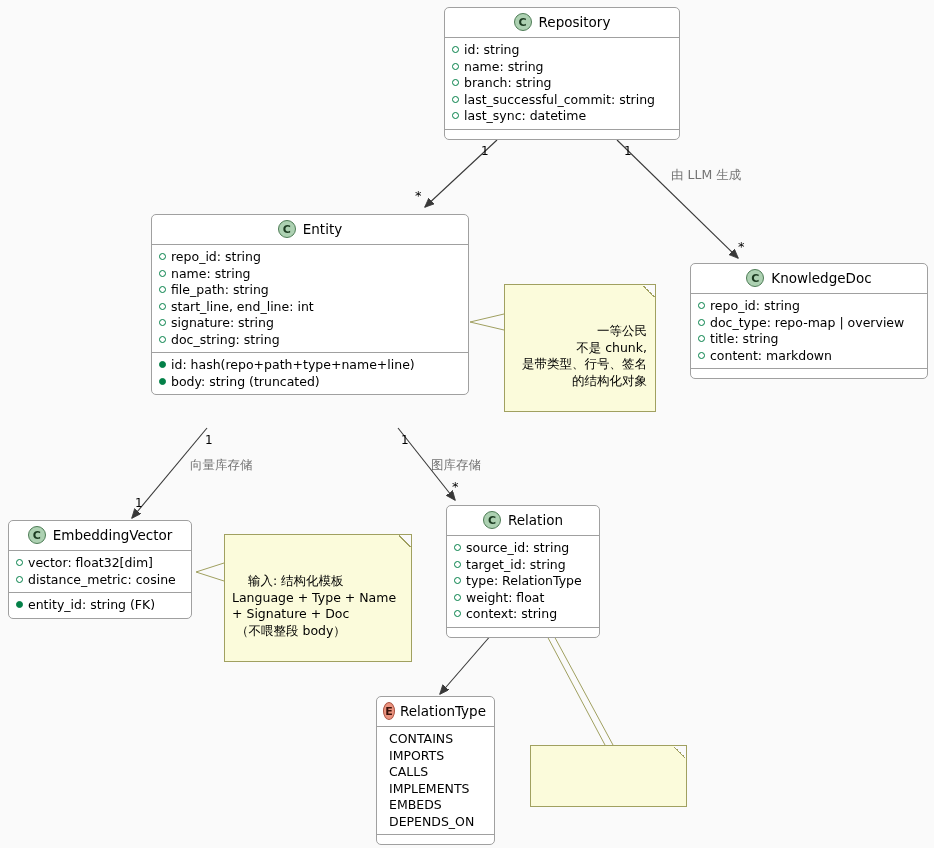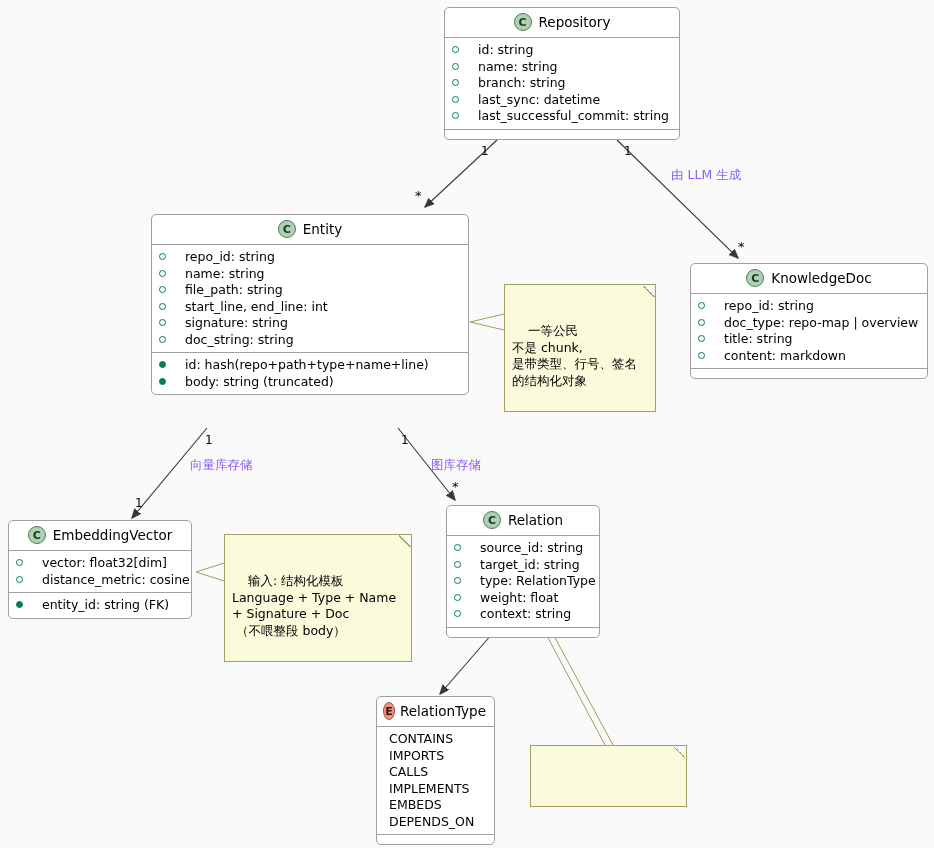--- a/index.html
+++ b/index.html
@@ -74,21 +74,21 @@
   .uml-compartment:last-child {
     border-bottom: none;
   }
   .uml-compartment.empty {
     height: 9px;
     padding: 0;
   }
   .member {
     display: flex;
     align-items: baseline;
-    gap: 19px;
+    gap: 5px;
     font-size: 12.5px;
     color: #000000;
     line-height: 16.5px;
     white-space: nowrap;
   }
   .vis-dot {
     width: 7px;
     height: 7px;
     border-radius: 50%;
     flex: 0 0 auto;
@@ -130,21 +130,21 @@
     right: 0;
     width: 12px;
     height: 12px;
     background: linear-gradient(225deg, #FAFAFA 0 50%, #A0A060 50% 57%, #FBFBDB 57% 100%);
   }
 
   
   .edge-label {
     position: absolute;
     font-size: 12.5px;
-    color: #8b5cf6;
+    color: #737373;
     white-space: nowrap;
     line-height: 1;
   }
   .mult-label {
     position: absolute;
     font-size: 12px;
     color: #000000;
     white-space: nowrap;
     line-height: 1;
   }
@@ -201,25 +201,25 @@
       <div class="member">
         <span class="vis-dot vis-public"></span>
         <span>name: string</span>
       </div>
       <div class="member">
         <span class="vis-dot vis-public"></span>
         <span>branch: string</span>
       </div>
       <div class="member">
         <span class="vis-dot vis-public"></span>
+        <span>last_successful_commit: string</span>
+      </div>
+      <div class="member">
+        <span class="vis-dot vis-public"></span>
         <span>last_sync: datetime</span>
-      </div>
-      <div class="member">
-        <span class="vis-dot vis-public"></span>
-        <span>last_successful_commit: string</span>
       </div>
     </div>
     <div class="uml-compartment empty"></div>
   </div>
 
   <div class="uml-class" style="left:151px; top:214px; width:318px;">
     <div class="uml-header">
       <span class="type-badge badge-class">C</span>
       <span class="uml-title">Entity</span>
     </div>
@@ -349,21 +349,21 @@
       <div class="enum-literal">CONTAINS</div>
       <div class="enum-literal">IMPORTS</div>
       <div class="enum-literal">CALLS</div>
       <div class="enum-literal">IMPLEMENTS</div>
       <div class="enum-literal">EMBEDS</div>
       <div class="enum-literal">DEPENDS_ON</div>
     </div>
     <div class="uml-compartment empty"></div>
   </div>
 
-  <div class="uml-note" style="left:504px; top:284px; width:152px;">
+  <div class="uml-note" style="left:504px; top:284px; width:152px;text-align:right;">
     <span class="fold"></span>
     <span>一等公民
 不是 chunk,
 是带类型、行号、签名
 的结构化对象</span>
   </div>
 
   <div class="uml-note" style="left:224px; top:534px; width:188px;">
     <span class="fold"></span>
     <span>输入: 结构化模板

